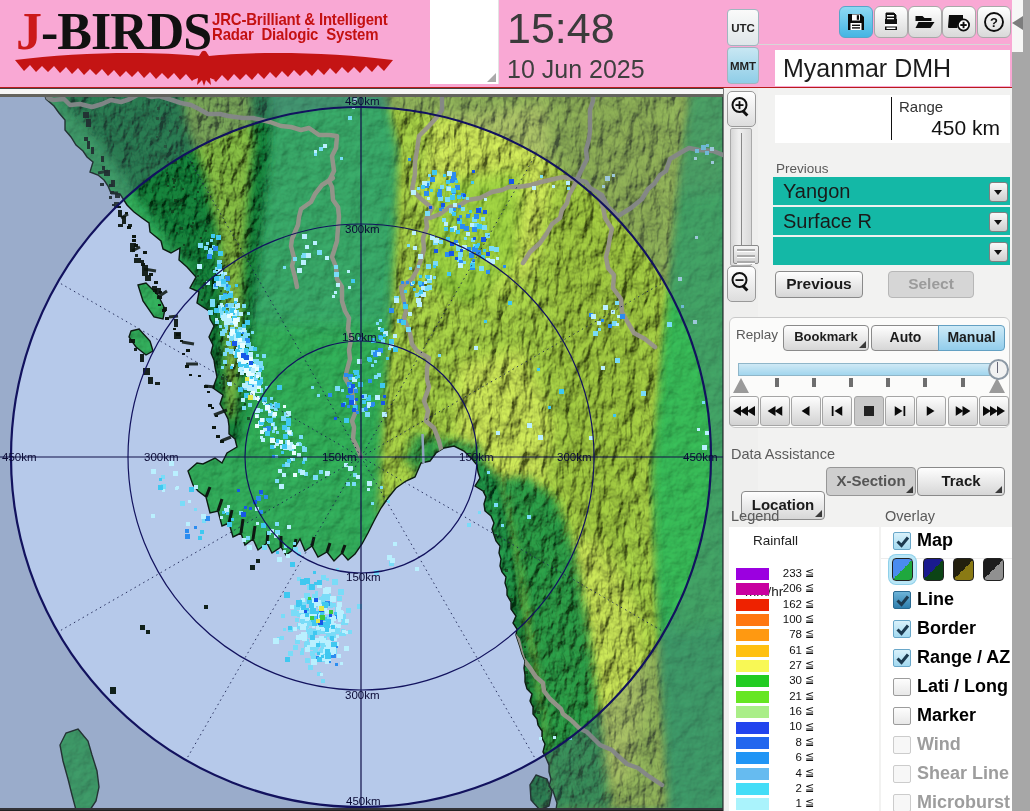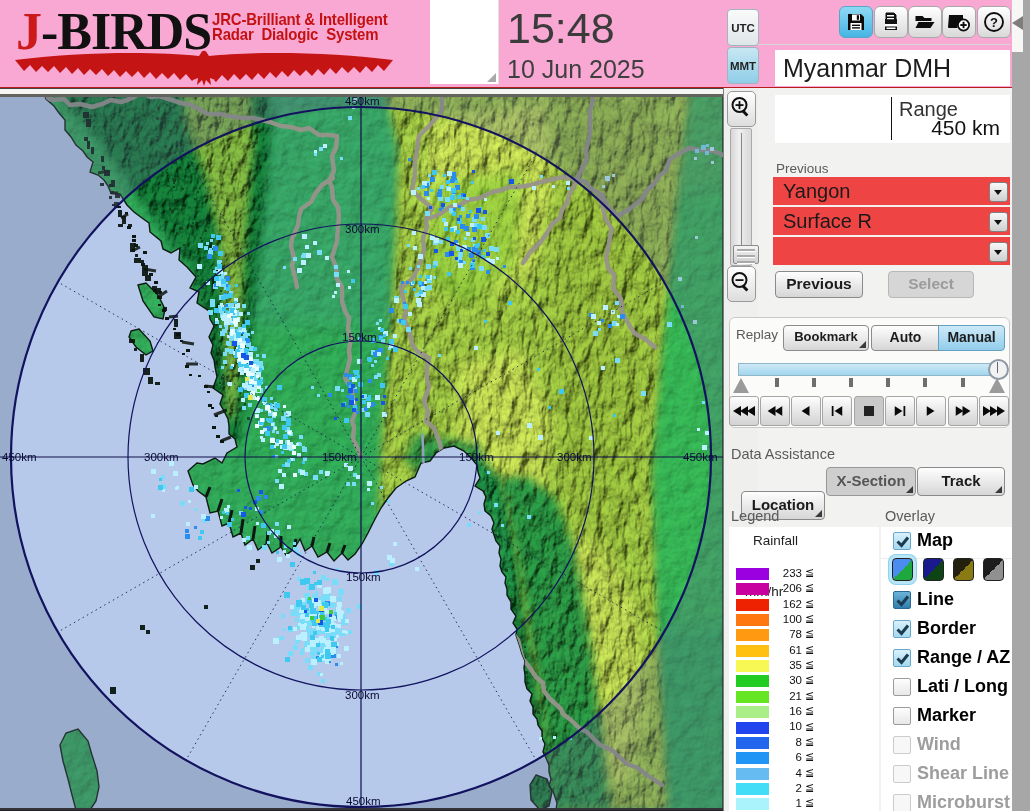--- a/index.html
+++ b/index.html
@@ -34,24 +34,24 @@
 #zthumb{position:absolute;left:2px;top:116px;width:24px;height:17px;background:linear-gradient(#f5f5f5,#cfcfcf);border:1px solid #8a8a8a;border-radius:2px;}
 #zthumb i{display:block;height:2px;margin:3px 3px 0;background:#aaa;border-bottom:1px solid #fff;}
 
 #panel{position:absolute;left:757px;top:88px;width:255px;height:723px;background:#f2f2f1;}
 .plabel{position:absolute;color:#5a5a5a;font-size:13.5px;}
 #dmhbox{position:absolute;left:775px;top:50px;width:235px;height:36px;background:#fff;}
 #dmhbox span{position:absolute;left:8px;top:4px;font-size:25px;color:#1c1c1c;}
 #sep1{position:absolute;left:758px;top:44px;width:252px;height:1px;background:#d7d7d7;}
 #rangebox{position:absolute;left:775px;top:95px;width:235px;height:48px;background:#fff;}
 #rangebox .div{position:absolute;left:116px;top:2px;width:1px;height:43px;background:#111;}
-#rangebox .lab{position:absolute;left:124px;top:3px;font-size:20px;color:#333;}
+#rangebox .lab{position:absolute;left:124px;top:3px;font-size:15px;color:#333;}
 #rangebox .val{position:absolute;right:10px;top:21px;font-size:21px;color:#111;}
 
-.selrow{position:absolute;left:773px;width:237px;height:28px;background:#ef4444;}
+.selrow{position:absolute;left:773px;width:237px;height:28px;background:#14b8a6;}
 .selrow span{position:absolute;left:10px;top:3px;font-size:20px;color:#1a1a1a;}
 .drop{position:absolute;right:2px;top:5px;width:17px;height:18px;background:linear-gradient(#f8f8f8,#cfcfcf);border:1px solid #808080;border-radius:3px;}
 .drop:after{content:"";position:absolute;left:4px;top:7px;border-left:4px solid transparent;border-right:4px solid transparent;border-top:5px solid #111;}
 .btn{position:absolute;border:1px solid #8a8a8a;border-radius:4px;background:linear-gradient(#fefefe,#d6d6d6);color:#1c1c1c;text-align:center;}
 .btn.dis{background:#d6d6d6;border-color:#b7b7b7;color:#9b9b9b;}
 .btn.press{background:#cecece;border-color:#979797;color:#555;}
 .corner:after{content:"";position:absolute;right:2px;bottom:2px;border-left:7px solid transparent;border-bottom:7px solid #3a3a3a;}
 
 #replay{position:absolute;left:729px;top:317px;width:281px;height:111px;background:#fbfbfa;border:1px solid #c9c9c9;border-radius:6px;box-sizing:border-box;}
 #replay .rl{position:absolute;left:6px;top:9px;font-size:13.5px;color:#5a5a5a;}
@@ -422,21 +422,21 @@
 <div class="sw" style="top:614px;left:736px;position:absolute;background:#ff7711"></div>
 <div class="lv" style="top:613px;left:766px;position:absolute">100</div>
 <div class="le" style="top:612px;left:805px;position:absolute">≦</div>
 <div class="sw" style="top:629px;left:736px;position:absolute;background:#ff9911"></div>
 <div class="lv" style="top:628px;left:766px;position:absolute">78</div>
 <div class="le" style="top:627px;left:805px;position:absolute">≦</div>
 <div class="sw" style="top:645px;left:736px;position:absolute;background:#ffc011"></div>
 <div class="lv" style="top:644px;left:766px;position:absolute">61</div>
 <div class="le" style="top:643px;left:805px;position:absolute">≦</div>
 <div class="sw" style="top:660px;left:736px;position:absolute;background:#f8f855"></div>
-<div class="lv" style="top:659px;left:766px;position:absolute">35</div>
+<div class="lv" style="top:659px;left:766px;position:absolute">27</div>
 <div class="le" style="top:658px;left:805px;position:absolute">≦</div>
 <div class="sw" style="top:675px;left:736px;position:absolute;background:#22cc22"></div>
 <div class="lv" style="top:674px;left:766px;position:absolute">30</div>
 <div class="le" style="top:673px;left:805px;position:absolute">≦</div>
 <div class="sw" style="top:691px;left:736px;position:absolute;background:#66e622"></div>
 <div class="lv" style="top:690px;left:766px;position:absolute">21</div>
 <div class="le" style="top:689px;left:805px;position:absolute">≦</div>
 <div class="sw" style="top:706px;left:736px;position:absolute;background:#aaee88"></div>
 <div class="lv" style="top:705px;left:766px;position:absolute">16</div>
 <div class="le" style="top:704px;left:805px;position:absolute">≦</div>

